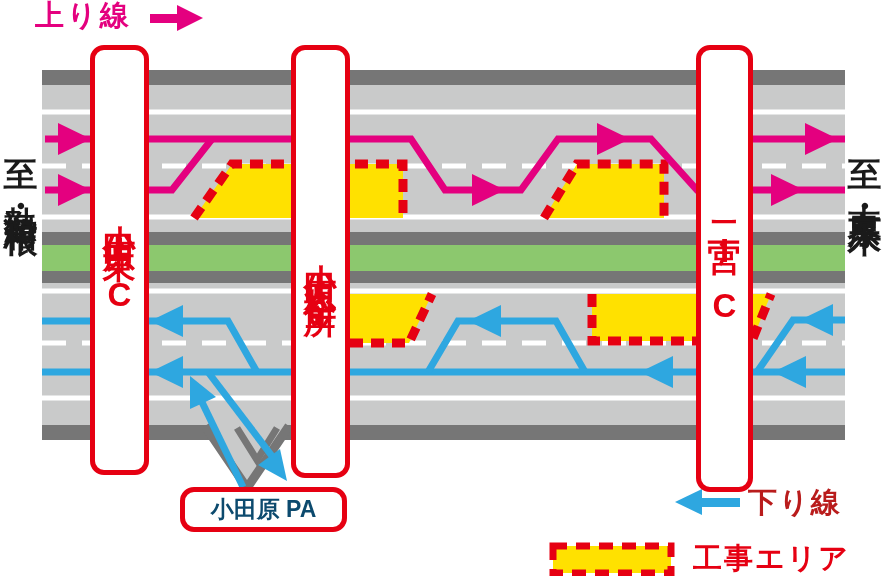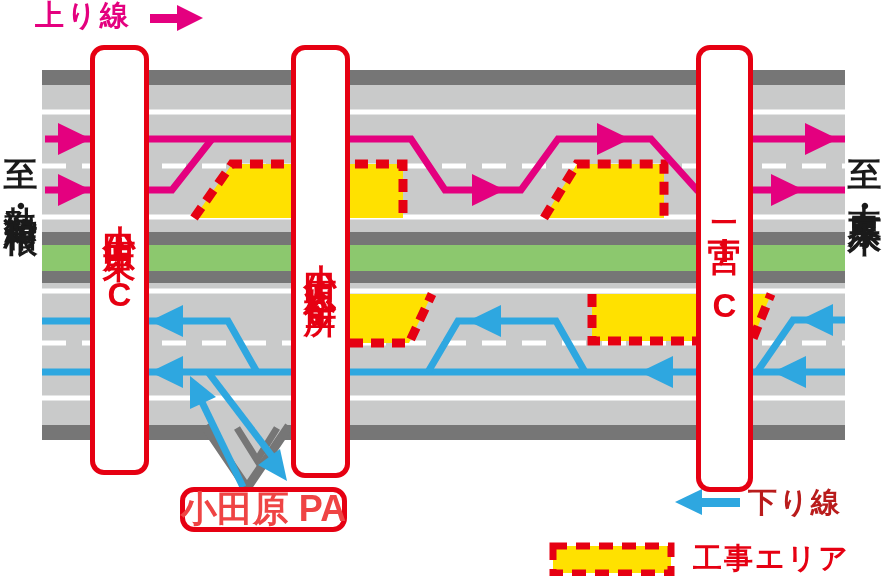--- a/index.html
+++ b/index.html
@@ -29,21 +29,21 @@
   }
   .box1{left:90px;top:45px;width:59px;height:430px;}
   .box2{left:291px;top:45px;width:59px;height:433px;}
   .box3{left:696px;top:45px;width:57px;height:447px;}
   .box3 .v-text{letter-spacing:18px;}
   .pa-box{
     position:absolute;left:180px;top:487px;width:167px;height:45px;
     background:#ffffff;border:5px solid #E60012;border-radius:14px;
     display:flex;align-items:center;justify-content:center;box-sizing:border-box;
   }
-  .pa-box span{color:#ef4444;font-size:36px;font-weight:bold;white-space:nowrap;}
+  .pa-box span{color:#0c4a6e;font-size:23px;font-weight:bold;white-space:nowrap;}
 </style>
 </head>
 <body>
 
 <div id="stage">
 
   <svg width="884" height="576" viewBox="0 0 884 576">
 
     <g>
       <rect x="42" y="70" width="803" height="370" fill="#C9CACA"></rect>

